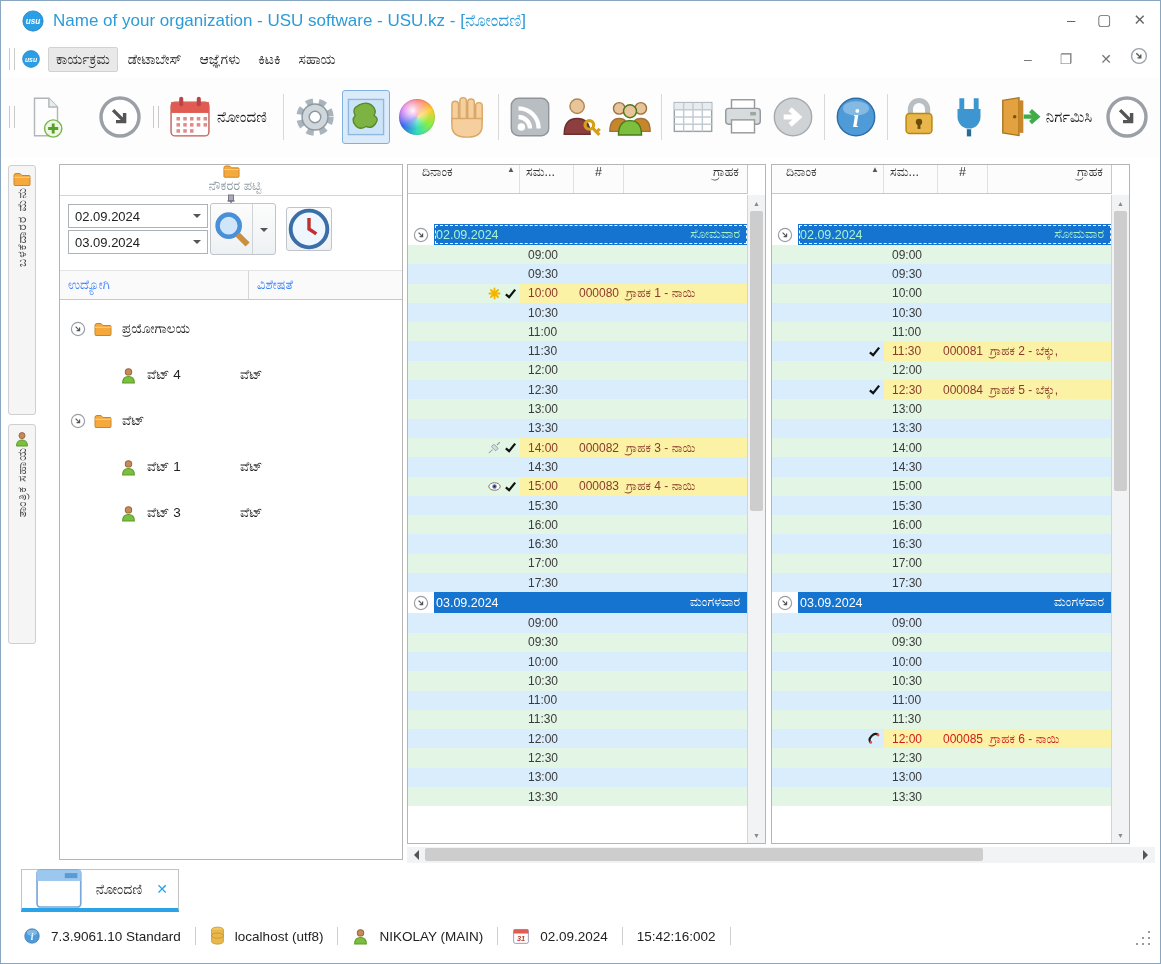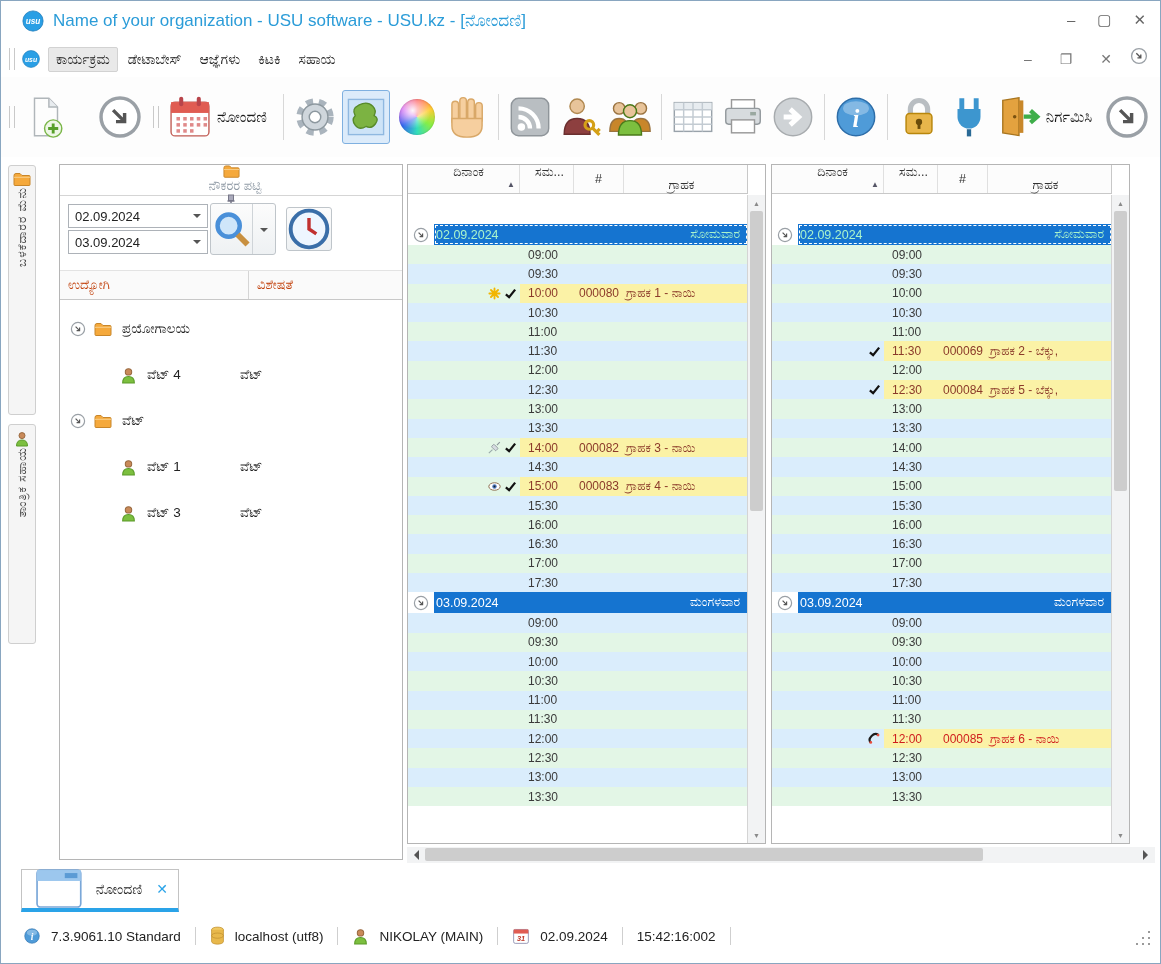--- a/index.html
+++ b/index.html
@@ -43,34 +43,34 @@
   .d1{top:8px;} .d2{top:34px;}
   .btn{border:1px solid #bfc5ca;background:linear-gradient(#fcfcfc,#eef1f3);border-radius:3px;display:flex;align-items:center;justify-content:center;}
   .searchbtn{position:absolute;left:150px;top:7px;width:64px;height:50px;}
   .searchbtn .half{display:flex;align-items:center;justify-content:center;height:100%;}
   .searchbtn .h1{width:40px;border-right:1px solid #cfd4d8;}
   .searchbtn .h2{width:22px;}
   .searchbtn svg{width:24px;height:24px;}
   .clockbtn{position:absolute;left:226px;top:11px;width:44px;height:42px;}
   .clockbtn svg{width:26px;height:26px;}
   .lp-cols{display:flex;height:28px;border-bottom:1px solid #c8c8c8;background:#fafafa;}
-  .lp-cols div{font-size:13px;color:#c2410c;display:flex;align-items:center;padding-left:8px;}
+  .lp-cols div{font-size:13px;color:#3b82f6;display:flex;align-items:center;padding-left:8px;}
   .lp-c1{width:180px;border-right:1px solid #d5d5d5;}
   .lp-c2{flex:1;}
   .tree{padding-top:6px;}
   .trow{height:46px;display:flex;align-items:center;font-size:13.5px;color:#222;}
   .trow .sp{width:180px;display:flex;align-items:center;box-sizing:border-box;}
   .trow.child .sp{padding-left:60px;}
   .spec{font-size:13.5px;color:#222;}
   
   .sched{position:absolute;top:5px;width:357px;height:678px;border:1px solid #b5b5b5;background:#fff;overflow:hidden;}
   .sp1{left:406px;} .sp2{left:770px;}
   .sched-title{height:30px;background:linear-gradient(#fafafa,#efefef);border-bottom:1px solid #c8c8c8;display:flex;align-items:center;justify-content:center;font-size:13px;color:#333;margin-right:17px;border-right:1px solid #c8c8c8;}
   .sched-cols{display:flex;height:28px;border-bottom:1px solid #c8c8c8;background:#fcfcfc;font-size:12.5px;color:#333;margin-right:17px;border-right:1px solid #c8c8c8;}
-  .sc{display:flex;align-items:center;box-sizing:border-box;border-right:1px solid #e0e0e0;flex-direction:column;}
+  .sc{display:flex;box-sizing:border-box;border-right:1px solid #e0e0e0;}
   .sc.date{width:112px;padding:0 4px 0 14px;}
   .sc.date .sort{margin-left:auto;font-size:8px;color:#556;}
   .sc.time{width:54px;padding-left:6px;}
   .sc.num{width:50px;justify-content:center;}
   .sc.cust{flex:1;justify-content:flex-end;padding-right:8px;border-right:none;}
   .sbody{position:absolute;top:59px;bottom:0;left:0;right:17px;overflow:hidden;}
   .srow{display:grid;grid-template-columns:112px 54px 50px 1fr;height:19.3px;font-size:12px;color:#3a3a3a;box-sizing:border-box;}
   .srow>div{display:flex;align-items:center;box-sizing:border-box;}
   .cell-date{justify-content:flex-end;padding-right:3px;gap:3px;}
   .cell-date svg{width:13px;height:13px;}
@@ -812,21 +812,21 @@
           </div>
           <div class="srow b appt">
             <div class="cell-date">
               <i style="width: 13px; height: 13px; display: inline-flex;">
                 <svg viewBox="0 0 14 14">
                   <path d="M2 8 L5.5 11 L12 2.8" stroke="#111" stroke-width="2.4" fill="none"></path>
                 </svg>
               </i>
             </div>
             <div class="cell-time ycell">11:30</div>
-            <div class="cell-num ycell">000069</div>
+            <div class="cell-num ycell">000081</div>
             <div class="cell-cust ycell">ಗ್ರಾಹಕ 2 - ಬೆಕ್ಕು,</div>
           </div>
           <div class="srow g">
             <div class="cell-date"></div>
             <div class="cell-time">12:00</div>
             <div class="cell-num"></div>
             <div class="cell-cust"></div>
           </div>
           <div class="srow b appt">
             <div class="cell-date">

